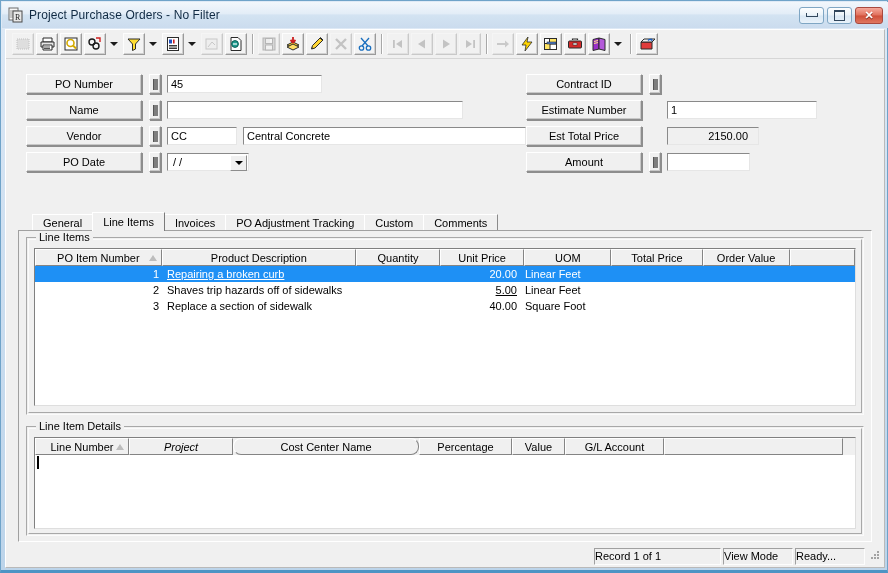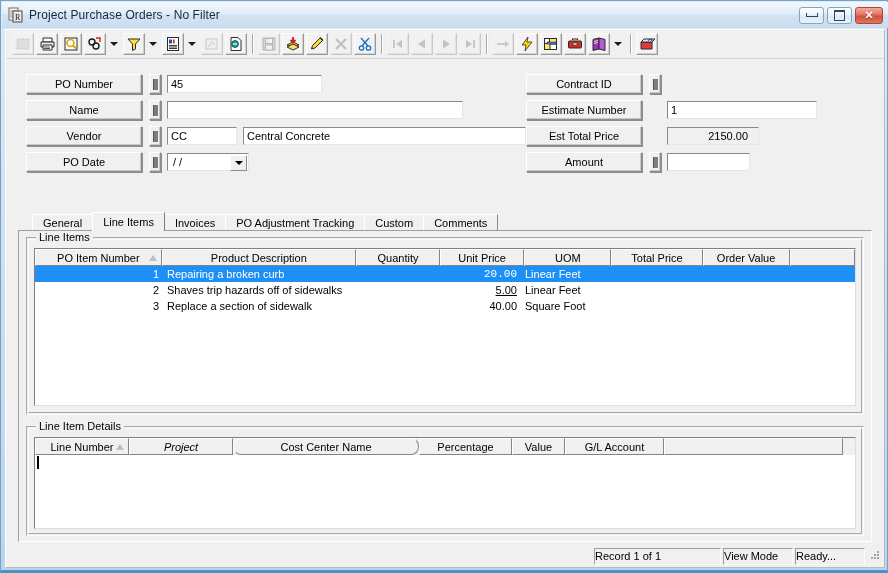--- a/index.html
+++ b/index.html
@@ -552,23 +552,23 @@
         </div>
         <div class="gh" style="width:88px;">
           <span>Order Value</span>
         </div>
         <div class="gh" style="width:66px;"></div>
       </div>
 
       <div class="gbody">
         <div class="grow sel">
           <div class="gc r" style="width:128px;">1</div>
-          <div class="gc" style="width:196px;">Repairing a broken curb</div>
+          <div class="gc" style="width:196px;text-decoration:underline;">Repairing a broken curb</div>
           <div class="gc r" style="width:77px;"></div>
-          <div class="gc r" style="width:85px;font-family:Liberation Mono, monospace;">20.00</div>
+          <div class="gc r" style="width:85px;">20.00</div>
           <div class="gc" style="width:88px;">Linear Feet</div>
           <div class="gc r" style="width:92px;"></div>
           <div class="gc r" style="width:88px;"></div>
           <div class="gc" style="width:66px;"></div>
         </div>
 
         <div class="grow">
           <div class="gc r" style="width:128px;">2</div>
           <div class="gc" style="width:196px;">Shaves trip hazards off of sidewalks</div>
           <div class="gc r" style="width:77px;"></div>

